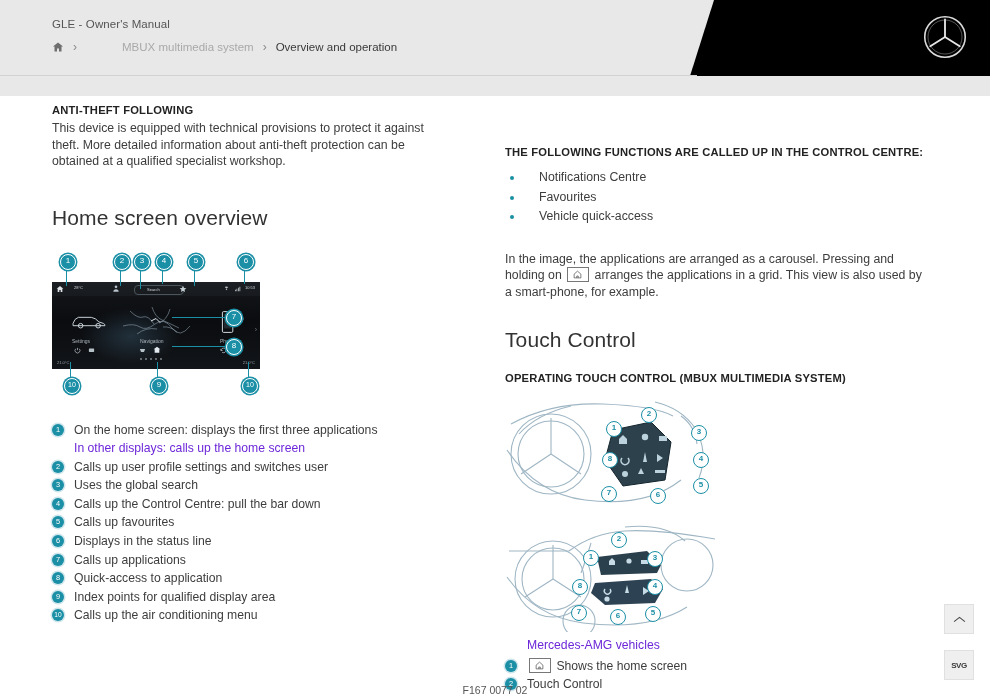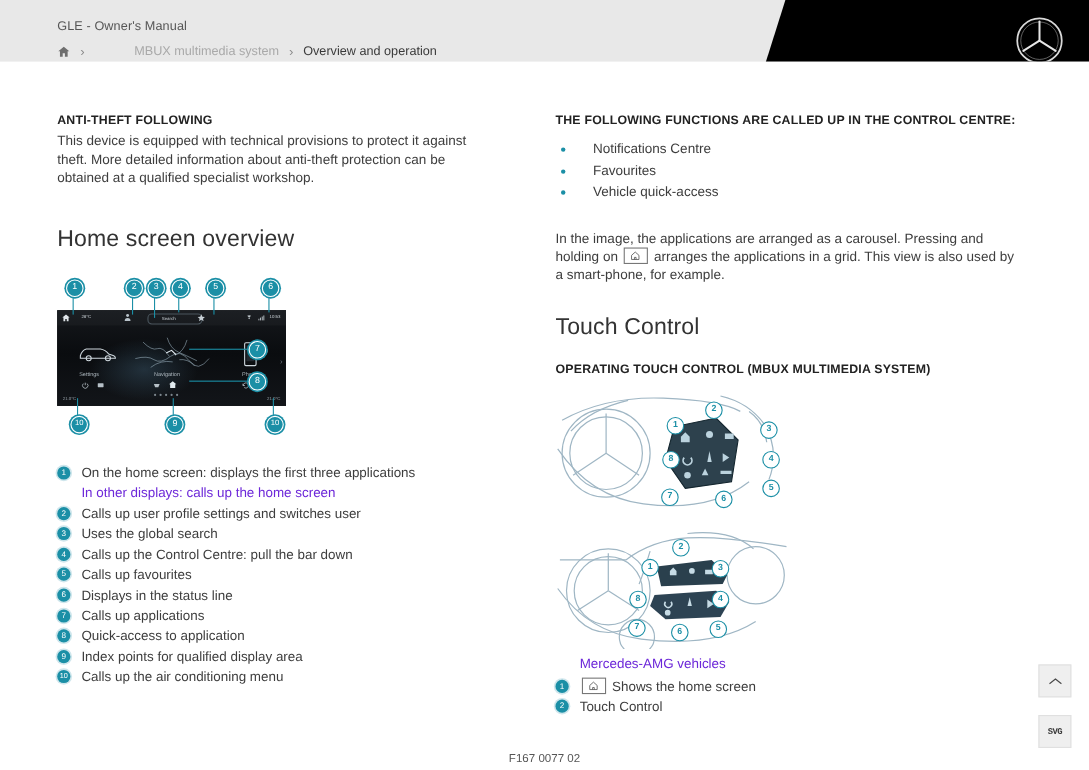--- a/index.html
+++ b/index.html
@@ -6,21 +6,21 @@
   body{
     width:990px;height:700px;
     background:#ffffff;
     font-family:"Liberation Sans", sans-serif;
     color:#333;
     overflow:hidden;
     position:relative;
   }
   
   .header{
-    position:absolute;left:0;top:0;width:990px;height:56px;
+    position:absolute;left:0;top:0;width:990px;height:96px;
     background:#e8e8e8;
     overflow:hidden;
   }
   .header-black{
     position:absolute;right:0;top:0;width:300px;height:76px;
     background:#000000;
     clip-path:polygon(8% 0, 100% 0, 100% 100%, 0% 100%);
   }
   .star-logo{position:absolute;right:22px;top:14px;width:46px;height:46px;}
   .manual-title{
@@ -134,21 +134,21 @@
   .tc-fig svg{position:absolute;left:0;top:0;}
 
   
   .side-btn{
     position:absolute;right:16px;width:28px;height:28px;
     background:#efefef;border:1px solid #e0e0e0;
     display:flex;align-items:center;justify-content:center;
   }
   #btn-top{top:604px;}
   #btn-svg{top:650px;}
-  .svg-label{font-size:8px;color:#3a3a3a;font-weight:bold;letter-spacing:-.4px;font-family:Liberation Mono, monospace;}
+  .svg-label{font-size:8px;color:#3a3a3a;font-weight:bold;letter-spacing:-.4px;}
 
   .footer-code{
     position:absolute;left:0;top:684px;width:990px;text-align:center;
     font-size:10.5px;color:#555;
   }
 </style>
 </head>
 <body>
 
 <div class="header">
@@ -342,21 +342,21 @@
     </li>
     <li>
       <span class="numdot wide">10</span>
       <span>Calls up the air conditioning menu</span>
     </li>
   </ol>
 </div>
 
 <div class="col-right">
 
-  <h3 class="subhead" style="margin-bottom:10px;">THE FOLLOWING FUNCTIONS ARE CALLED UP IN THE CONTROL CENTRE:</h3>
+  <h3 class="subhead" style="margin-bottom:10px;margin-top:42px;">THE FOLLOWING FUNCTIONS ARE CALLED UP IN THE CONTROL CENTRE:</h3>
 
   <ul class="bullets">
     <li>Notifications Centre</li>
     <li>Favourites</li>
     <li>Vehicle quick-access</li>
   </ul>
 
   <p class="body" style="margin-top:24px;width:418px;">
     <span>In the image, the applications are arranged as a carousel. Pressing and holding on</span>
     <span class="icon-box">

